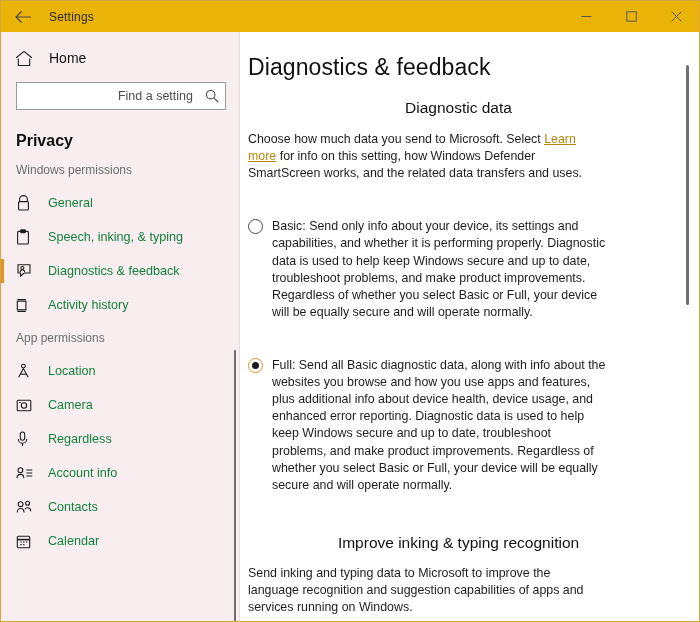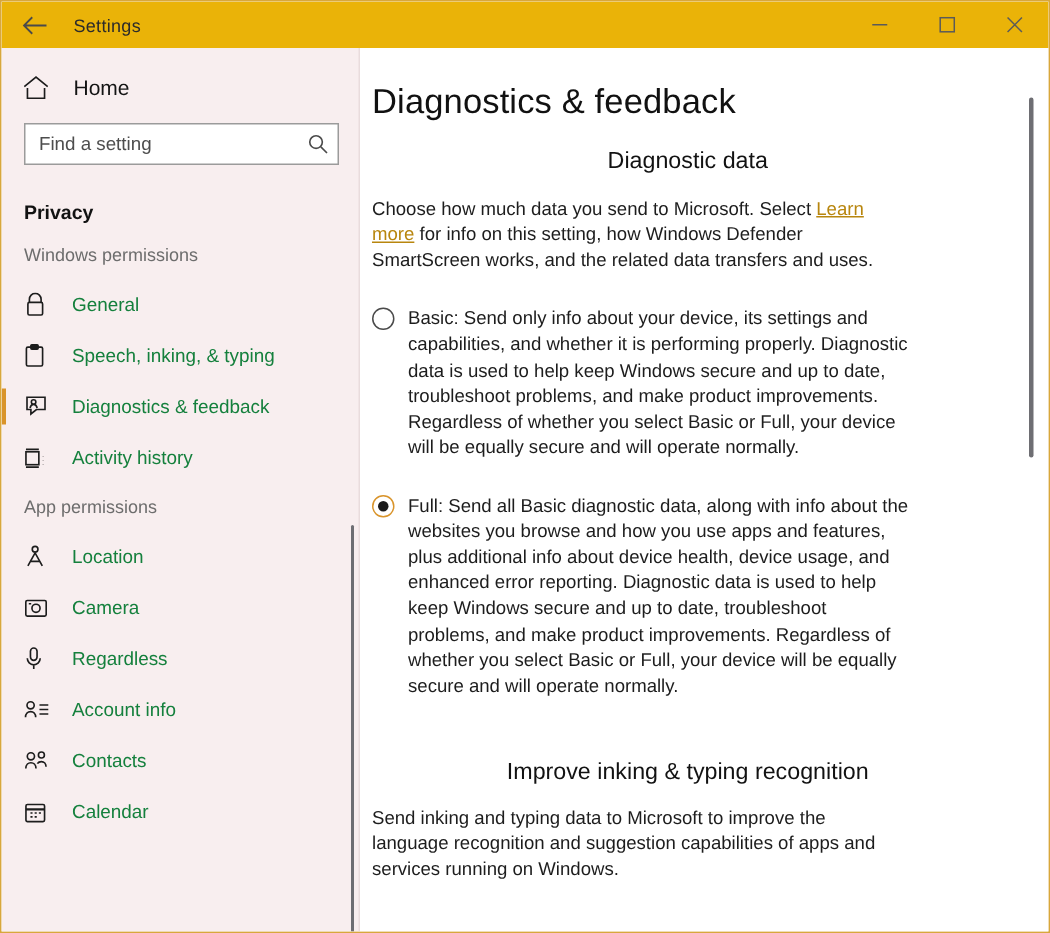--- a/index.html
+++ b/index.html
@@ -111,32 +111,33 @@
   .search-wrap input {
     flex: 1 1 auto;
     border: 0;
     outline: 0;
     background: transparent;
     font-family: "Liberation Sans", sans-serif;
     font-size: 12.5px;
     color: #14532d;
     padding: 0 6px 0 9px;
     height: 100%;
+    text-align: right;
   }
   .search-wrap input::placeholder { color: #4d4d4d; opacity: 1; }
   .search-ic {
     width: 26px;
     display: flex;
     align-items: center;
     justify-content: center;
     color: #4a4a4a;
   }
 
   .sb-section-title {
-    font-size: 13px;
+    font-size: 16px;
     font-weight: bold;
     color: #121212;
     padding: 4px 0 0 15px;
     height: 30px;
     display: flex;
     align-items: center;
   }
   .sb-group-label {
     font-size: 12px;
     color: #6d6d6d;
@@ -224,21 +225,21 @@
   }
 
   a.learn {
     color: #b8860e;
     text-decoration: underline;
   }
 
   .radio-row {
     display: flex;
     align-items: flex-start;
-    margin-top: 22px;
+    margin-top: 36px;
     max-width: 360px;
   }
   .radio {
     flex: 0 0 15px;
     width: 15px; height: 15px;
     border-radius: 50%;
     border: 1.4px solid #4a4a4a;
     margin: 1px 9px 0 0;
     position: relative;
     background: #fff;

